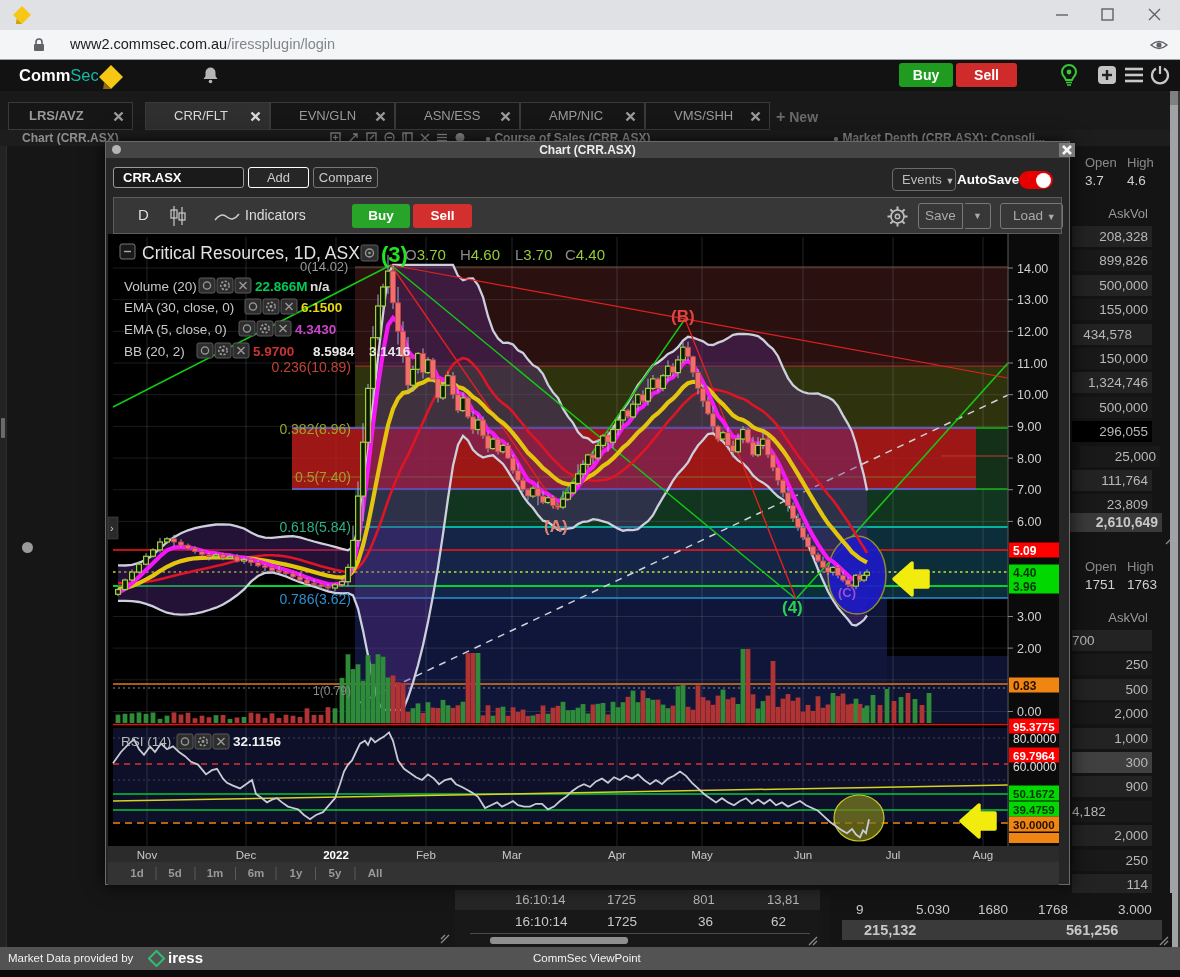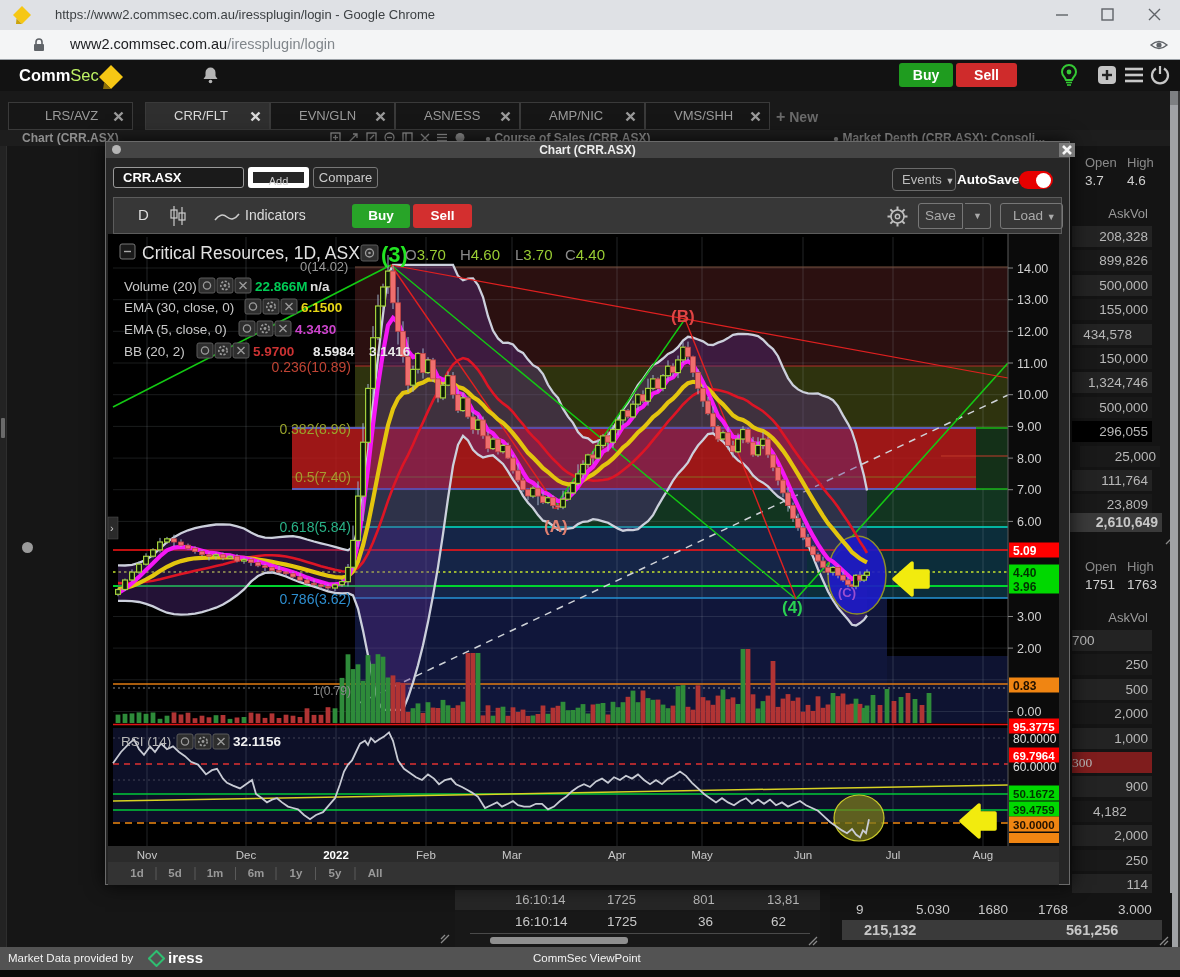--- a/index.html
+++ b/index.html
@@ -2,40 +2,39 @@
 <html><head><meta charset="utf-8"><style>
 *{margin:0;padding:0;box-sizing:border-box;font-family:"Liberation Sans",sans-serif;}
 body{width:1180px;height:977px;overflow:hidden;background:#151515;position:relative;}
 .abs{position:absolute;}
 </style></head><body>
 <div class="abs" style="left:0;top:0;width:1180px;height:30px;background:#dfe1e5;">
 <svg class="abs" style="left:13px;top:6px" width="18" height="18">
       <polygon points="9,0 18,9 9,18 0,9" fill="#f6c714"></polygon>
       <polygon points="3.5,12.5 9,18 3,18" fill="#caa30c"></polygon>
     </svg>
-<div class="abs" style="left:55px;top:7px;font-size:13px;color:#3c4043;">https://www2.commsec.com.au/iressplugin/login - Google Chrome</div>
 <svg class="abs" style="left:1054px;top:6px" width="120" height="18">
 <line x1="2" y1="9" x2="14" y2="9" stroke="#5f6368" stroke-width="1.4"></line>
 <rect x="48" y="3" width="11" height="11" fill="none" stroke="#5f6368" stroke-width="1.4"></rect>
 <path d="M 95 3 L 106 14 M 106 3 L 95 14" stroke="#5f6368" stroke-width="1.4"></path>
 </svg>
   </div>
 <div class="abs" style="left:0;top:30px;width:1180px;height:30px;background:#f4f5f6;border-bottom:1px solid #9aa0a6;">
 <svg class="abs" style="left:31px;top:7px" width="16" height="16">
       <rect x="3" y="7" width="10" height="7" rx="1" fill="#5f6368"></rect>
       <path d="M 5 7 V 5 a 3 3 0 0 1 6 0 V 7" fill="none" stroke="#5f6368" stroke-width="1.6"></path>
     </svg>
 <div class="abs" style="left:70px;top:6px;font-size:14.5px;color:#202124;">www2.commsec.com.au<span style="color:#80868b;">/iressplugin/login</span></div>
 <svg class="abs" style="left:1150px;top:7px" width="18" height="16">
       <path d="M 1 8 Q 9 1 17 8 Q 9 15 1 8 Z" fill="none" stroke="#5f6368" stroke-width="1.4"></path>
       <circle cx="9" cy="8" r="2.6" fill="#5f6368"></circle>
     </svg>
 </div>
 <div class="abs" style="left:0;top:60px;width:1180px;height:31px;background:#121212;">
-<div class="abs" style="left:19px;top:6px;font-size:16.5px;color:#fff;"><b>Comm</b><span style="color:#bef264;">Sec</span></div>
+<div class="abs" style="left:19px;top:6px;font-size:16.5px;color:#fff;"><b>Comm</b><span style="color:#14b8a6;">Sec</span></div>
 <svg class="abs" style="left:97px;top:4px" width="28" height="26">
       <polygon points="14,1 26,13 14,25 2,13" fill="#f6c714"></polygon>
       <polygon points="7.2,18.2 14,25 6,25" fill="#8a6d08"></polygon>
     </svg>
 <svg class="abs" style="left:202px;top:6px" width="17" height="19">
       <path d="M 8.5 1.5 a 5 5 0 0 1 5 5 v 3.5 l 2 3 H 1.5 l 2 -3 V 6.5 a 5 5 0 0 1 5 -5 Z" fill="#b5b5b5"></path>
       <circle cx="8.5" cy="15.5" r="1.8" fill="#b5b5b5"></circle>
     </svg>
 <div class="abs" style="left:899px;top:3px;width:54px;height:24px;background:#1f9c1f;border-radius:3px;color:#fff;font-size:14px;font-weight:bold;text-align:center;line-height:24px;">Buy</div>
 <div class="abs" style="left:956px;top:3px;width:61px;height:24px;background:#cf2b2b;border-radius:3px;color:#fff;font-size:14px;font-weight:bold;text-align:center;line-height:24px;">Sell</div>
@@ -54,21 +53,21 @@
       <line x1="1" y1="3" x2="19" y2="3" stroke="#c8c8c8" stroke-width="2.6"></line>
       <line x1="1" y1="9" x2="19" y2="9" stroke="#c8c8c8" stroke-width="2.6"></line>
       <line x1="1" y1="15" x2="19" y2="15" stroke="#c8c8c8" stroke-width="2.6"></line>
     </svg>
 <svg class="abs" style="left:1150px;top:5px" width="20" height="20">
       <path d="M 6 3.5 a 8 8 0 1 0 8 0" fill="none" stroke="#c8c8c8" stroke-width="2.2"></path>
       <line x1="10" y1="1" x2="10" y2="9" stroke="#c8c8c8" stroke-width="2.2"></line>
     </svg>
 </div>
 <div class="abs" style="left:0;top:91px;width:1180px;height:39px;background:#191919;">
-    <div class="abs" style="left:8px;top:11px;width:125px;height:28px;background:#161616;border:1px solid #3a3a3a;color:#9a9a9a;font-size:13px;line-height:26px;"><span style="margin-left:36px;">LRS/AVZ</span><svg class="abs" style="right:8px;top:8px" width="11" height="11">
+    <div class="abs" style="left:8px;top:11px;width:125px;height:28px;background:#161616;border:1px solid #3a3a3a;color:#9a9a9a;font-size:13px;line-height:26px;"><span style="margin-left:20px;font-weight:bold;">LRS/AVZ</span><svg class="abs" style="right:8px;top:8px" width="11" height="11">
         <path d="M 1.5 1.5 L 9.5 9.5 M 9.5 1.5 L 1.5 9.5" stroke="#9a9a9a" stroke-width="2.4"></path>
       </svg></div>
     <div class="abs" style="left:145px;top:11px;width:125px;height:28px;background:#2f2f2f;border:1px solid #3a3a3a;color:#d8d8d8;font-size:13px;line-height:26px;"><span style="margin-left:28px;">CRR/FLT</span><svg class="abs" style="right:8px;top:8px" width="11" height="11">
         <path d="M 1.5 1.5 L 9.5 9.5 M 9.5 1.5 L 1.5 9.5" stroke="#d8d8d8" stroke-width="2.4"></path>
       </svg></div>
     <div class="abs" style="left:270px;top:11px;width:125px;height:28px;background:#161616;border:1px solid #3a3a3a;color:#9a9a9a;font-size:13px;line-height:26px;"><span style="margin-left:28px;">EVN/GLN</span><svg class="abs" style="right:8px;top:8px" width="11" height="11">
         <path d="M 1.5 1.5 L 9.5 9.5 M 9.5 1.5 L 1.5 9.5" stroke="#9a9a9a" stroke-width="2.4"></path>
       </svg></div>
     <div class="abs" style="left:395px;top:11px;width:125px;height:28px;background:#161616;border:1px solid #3a3a3a;color:#9a9a9a;font-size:13px;line-height:26px;"><span style="margin-left:28px;">ASN/ESS</span><svg class="abs" style="right:8px;top:8px" width="11" height="11">
         <path d="M 1.5 1.5 L 9.5 9.5 M 9.5 1.5 L 1.5 9.5" stroke="#9a9a9a" stroke-width="2.4"></path>
@@ -136,23 +135,23 @@
     <div class="abs" style="left:25px;top:9px;font-size:13px;color:#8a8a8a;">Open</div>
     <div class="abs" style="left:67px;top:9px;font-size:13px;color:#8a8a8a;">High</div>
     <div class="abs" style="left:25px;top:27px;font-size:13.5px;color:#d0d0d0;">1751</div>
     <div class="abs" style="left:67px;top:27px;font-size:13.5px;color:#d0d0d0;">1763</div>
     <div class="abs" style="left:0;top:60px;width:88px;height:14px;font-size:13px;color:#9a9a9a;text-align:right;">AskVol</div>
     <div class="abs" style="left:12px;top:80px;width:80px;height:21px;background:#232323;font-size:13.5px;color:#b8b8b8;line-height:21px;padding-right:4px;">700</div>
     <div class="abs" style="left:12px;top:104.4px;width:80px;height:21px;background:#191919;font-size:13.5px;color:#b8b8b8;text-align:right;line-height:21px;padding-right:4px;">250</div>
     <div class="abs" style="left:12px;top:128.8px;width:80px;height:21px;background:#232323;font-size:13.5px;color:#b8b8b8;text-align:right;line-height:21px;padding-right:4px;">500</div>
     <div class="abs" style="left:12px;top:153.20000000000002px;width:80px;height:21px;background:#191919;font-size:13.5px;color:#b8b8b8;text-align:right;line-height:21px;padding-right:4px;">2,000</div>
     <div class="abs" style="left:12px;top:177.60000000000002px;width:80px;height:21px;background:#232323;font-size:13.5px;color:#b8b8b8;text-align:right;line-height:21px;padding-right:4px;">1,000</div>
-    <div class="abs" style="left:12px;top:202.00000000000003px;width:80px;height:21px;background:#7f1d1d;font-size:13.5px;color:#b8b8b8;line-height:21px;padding-right:4px;font-family:Liberation Serif, serif;">300</div>
+    <div class="abs" style="left:12px;top:202.00000000000003px;width:80px;height:21px;background:#404040;font-size:13.5px;color:#b8b8b8;text-align:right;line-height:21px;padding-right:4px;">300</div>
     <div class="abs" style="left:12px;top:226.40000000000003px;width:80px;height:21px;background:#232323;font-size:13.5px;color:#b8b8b8;text-align:right;line-height:21px;padding-right:4px;">900</div>
-    <div class="abs" style="left:12px;top:250.80000000000004px;width:80px;height:21px;background:#191919;font-size:13.5px;color:#b8b8b8;text-align:center;line-height:21px;padding-right:4px;">4,182</div>
+    <div class="abs" style="left:12px;top:250.80000000000004px;width:80px;height:21px;background:#191919;font-size:13.5px;color:#b8b8b8;text-align:left;line-height:21px;padding-right:4px;">4,182</div>
     <div class="abs" style="left:12px;top:275.20000000000005px;width:80px;height:21px;background:#232323;font-size:13.5px;color:#b8b8b8;text-align:right;line-height:21px;padding-right:4px;">2,000</div>
     <div class="abs" style="left:12px;top:299.6px;width:80px;height:21px;background:#191919;font-size:13.5px;color:#b8b8b8;text-align:right;line-height:21px;padding-right:4px;">250</div>
     <div class="abs" style="left:12px;top:324.0px;width:80px;height:21px;background:#232323;font-size:13.5px;color:#b8b8b8;text-align:right;line-height:21px;padding-right:4px;">114</div>
   </div>
 <div class="abs" style="left:1170px;top:91px;width:8px;height:856px;background:#a0a2a5;"></div>
 <div class="abs" style="left:1170px;top:91px;width:8px;height:14px;background:#7e8082;"></div>
 <div class="abs" style="left:1178px;top:91px;width:2px;height:856px;background:#3a3a3a;"></div>
 <div class="abs" style="left:830px;top:893px;width:342px;height:54px;background:#141414;">
 <div class="abs" style="left:0;top:9px;width:342px;font-size:13.5px;color:#c8c8c8;">
 <span style="position:absolute;left:26px;">9</span>
@@ -202,21 +201,21 @@
 <div class="abs" style="left:105px;top:141px;width:965px;height:744px;background:#262626;border:1px solid #6a6a6a;box-shadow:0 0 18px rgba(0,0,0,0.8);">
 <div class="abs" style="left:0;top:0;width:963px;height:16px;background:#454545;">
 <div class="abs" style="left:6px;top:3px;width:9px;height:9px;border-radius:50%;background:#b5b5b5;"></div>
 <div class="abs" style="left:0;top:1px;width:963px;text-align:center;font-size:12px;font-weight:bold;color:#ededed;">Chart (CRR.ASX)</div>
 <div class="abs" style="left:953px;top:1px;width:16px;height:14px;background:#7a7a7a;"></div>
       <svg class="abs" style="left:956px;top:3px" width="10" height="10">
         <path d="M 1 1 L 9 9 M 9 1 L 1 9" stroke="#f4f4f4" stroke-width="2.6"></path>
       </svg>
 </div>
 <div class="abs" style="left:7px;top:25px;width:131px;height:21px;background:#1a1a1a;border:1px solid #999;border-radius:3px;color:#fff;font-size:13px;font-weight:bold;line-height:19px;padding-left:9px;">CRR.ASX</div>
-<div class="abs" style="left:142px;top:25px;width:61px;height:21px;border:5px solid #ffffff;border-radius:3px;color:#ccc;font-size:11px;text-align:center;line-height:19px;">Add</div>
+<div class="abs" style="left:142px;top:25px;width:61px;height:21px;border:1px solid #ffffff;border-radius:3px;color:#ccc;font-size:13px;text-align:center;line-height:19px;">Add</div>
 <div class="abs" style="left:207px;top:25px;width:65px;height:21px;border:1px solid #777;border-radius:3px;color:#ccc;font-size:13px;text-align:center;line-height:19px;">Compare</div>
 <div class="abs" style="left:786px;top:26px;width:64px;height:23px;border:1px solid #6a6a6a;border-radius:4px;color:#bbb;font-size:13px;line-height:21px;"><span style="margin-left:9px;">Events</span> <span style="font-size:9px;">▼</span></div>
 <div class="abs" style="left:851px;top:29.5px;font-size:13.5px;font-weight:bold;color:#fff;">AutoSave</div>
 <div class="abs" style="left:913px;top:29px;width:34px;height:18px;background:#e60000;border-radius:9px;">
       <div class="abs" style="left:17px;top:1.5px;width:15px;height:15px;border-radius:50%;background:#fff;"></div>
     </div>
 <div class="abs" style="left:7px;top:55px;width:949px;height:37px;background:#373737;border:1px solid #5c5c5c;">
 <div class="abs" style="left:24px;top:8px;font-size:15px;color:#dcdcdc;">D</div>
 <svg class="abs" style="left:53px;top:7px" width="22" height="22">
         <line x1="7" y1="1" x2="7" y2="21" stroke="#ccc" stroke-width="1.2"></line>

